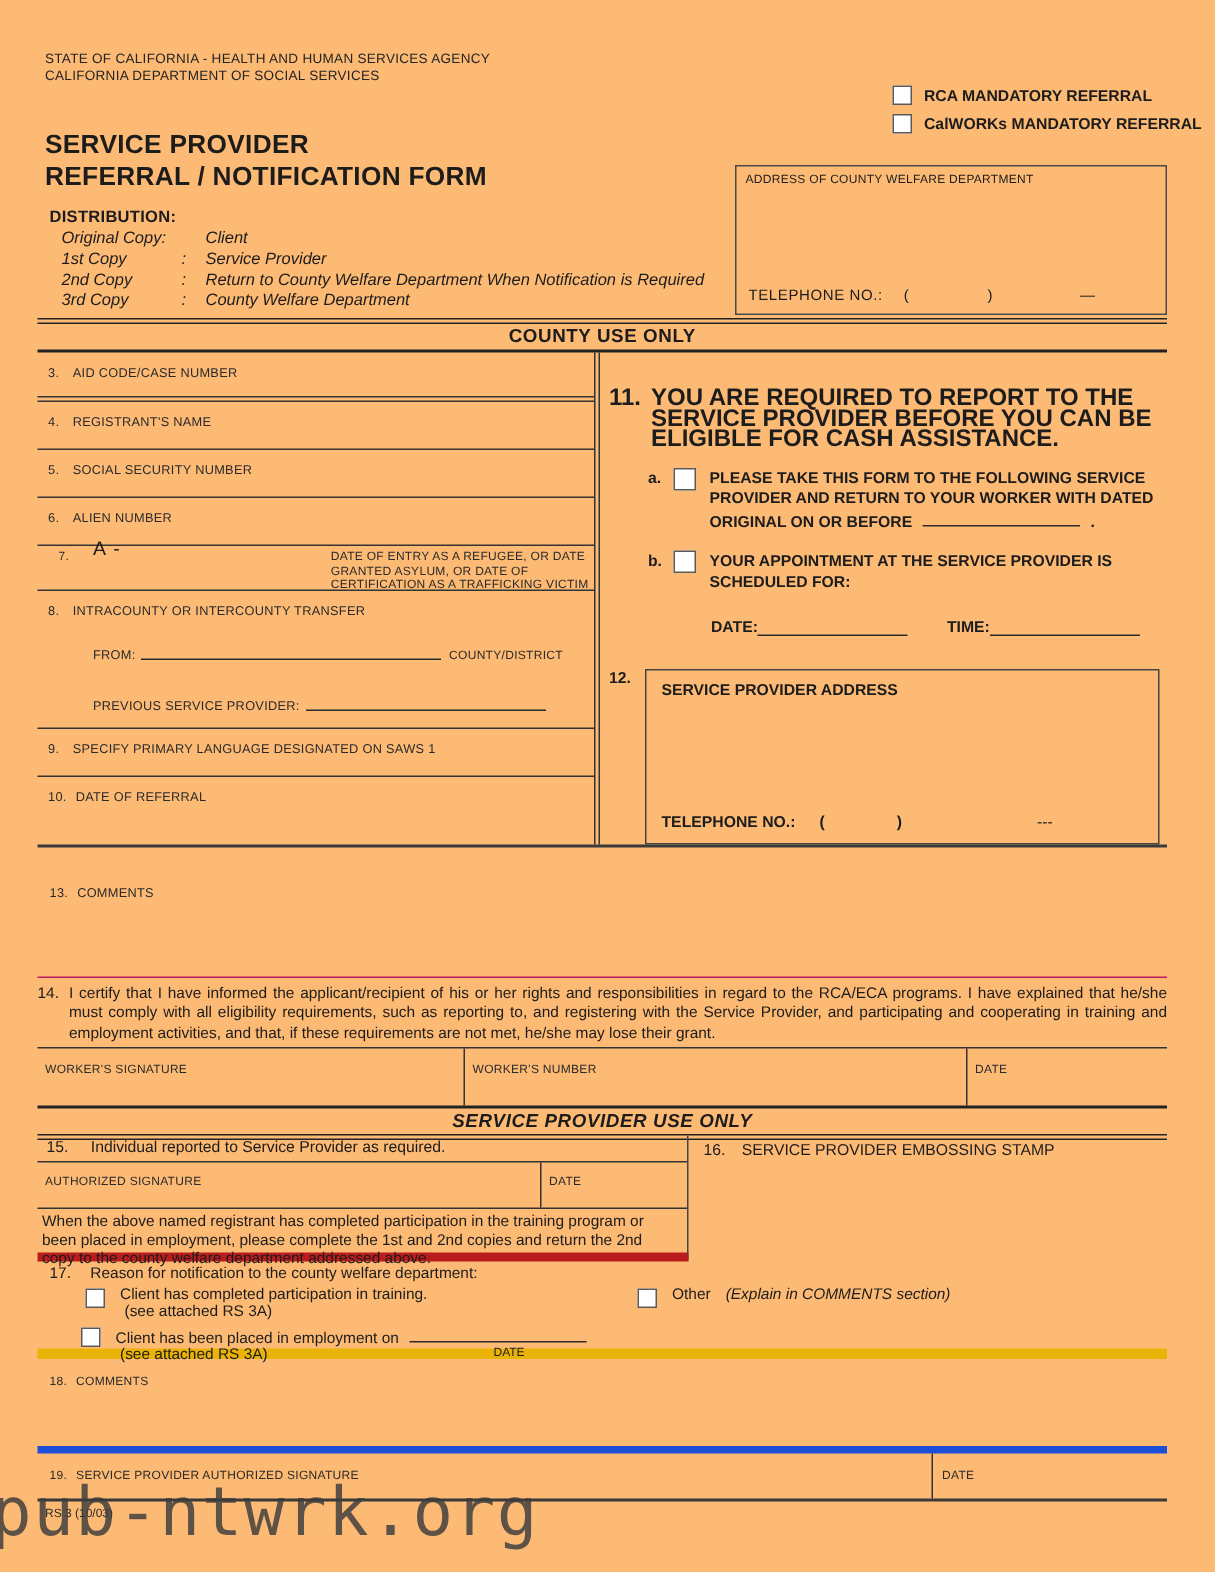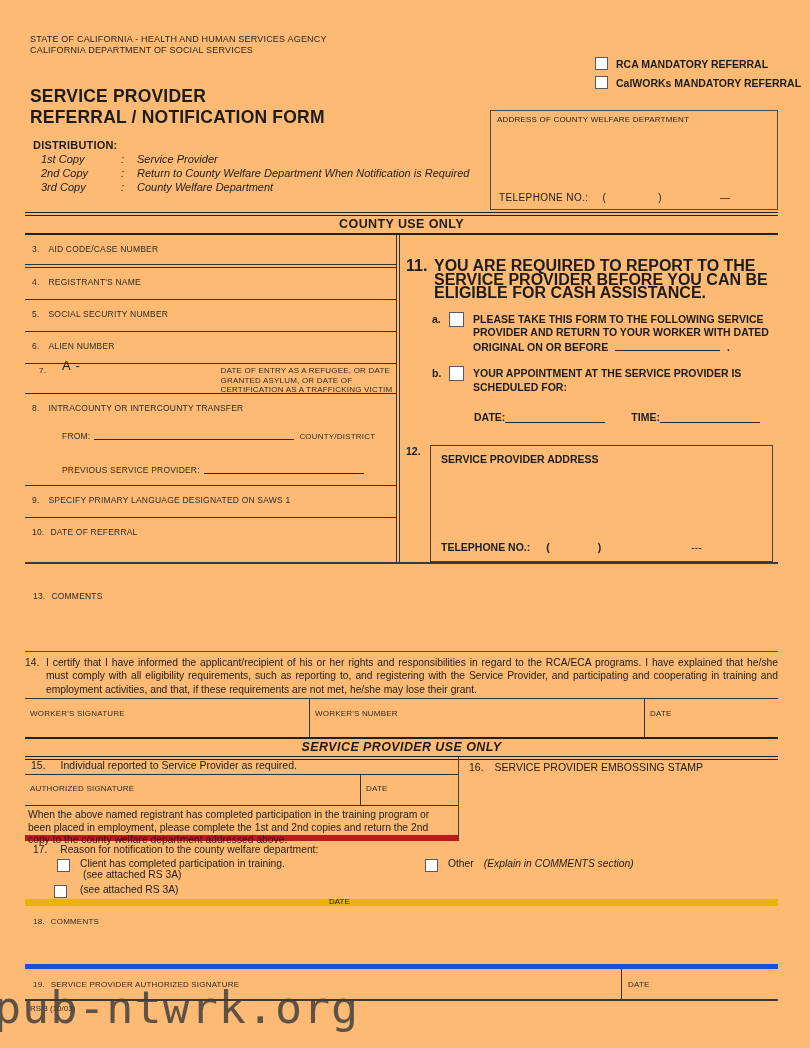--- a/index.html
+++ b/index.html
@@ -134,20 +134,25 @@
       <span style="margin-left:14px">(</span>
       <span style="margin-left:52px">)</span>
       <span style="margin-left:58px">—</span>
     </div>
   </div>
 
   <div class="abs dist">
     <div class="dtitle">DISTRIBUTION:</div>
     <table>
       <tbody>
+          <tr>
+        <td class="c1">Original Copy:</td>
+        <td class="c2"></td>
+        <td>Client</td>
+      </tr>
       <tr>
         <td class="c1">1st Copy</td>
         <td class="c2">:</td>
         <td>Service Provider</td>
       </tr>
       <tr>
         <td class="c1">2nd Copy</td>
         <td class="c2">:</td>
         <td>Return to County Welfare Department When Notification is Required</td>
       </tr>
@@ -285,20 +290,24 @@
     <div class="opt17" style="left:32px; top:17px;">
       <span class="cb"></span>
       <div>
         <div>Client has completed participation in training.</div>
         <div class="sub" style="padding-left:3px">(see attached RS 3A)</div>
       </div>
     </div>
     <div class="opt17" style="left:29px; top:43px;">
       <span class="cb"></span>
       <div class="o2wrap">
+        <div>
+          <span>Client has been placed in employment on</span>
+          <span class="line" style="width:118px;margin-left:4px"></span>
+        </div>
         <div class="sub" style="padding-left:3px">(see attached RS 3A)</div>
         <span class="o2date">DATE</span>
       </div>
     </div>
     <div class="opt17" style="left:400px; top:17px;">
       <span class="cb"></span>
       <span>Other</span>
       <span style="font-style:italic;margin-left:10px">(Explain in COMMENTS section)</span>
     </div>
   </div>

